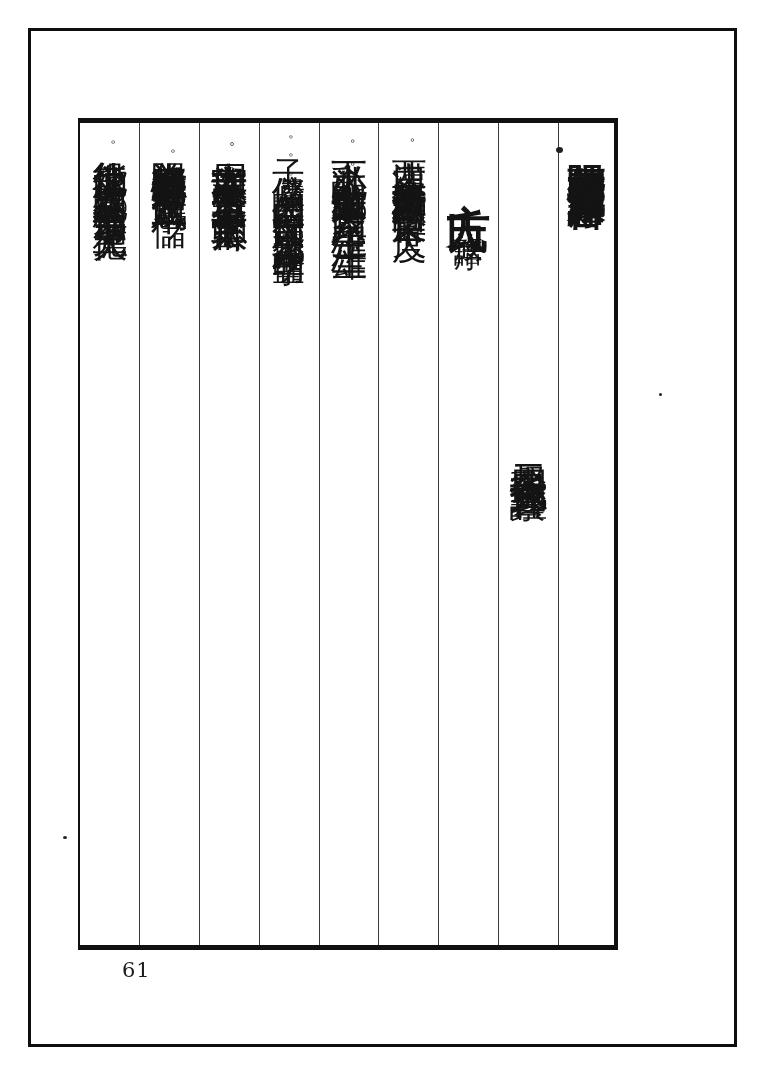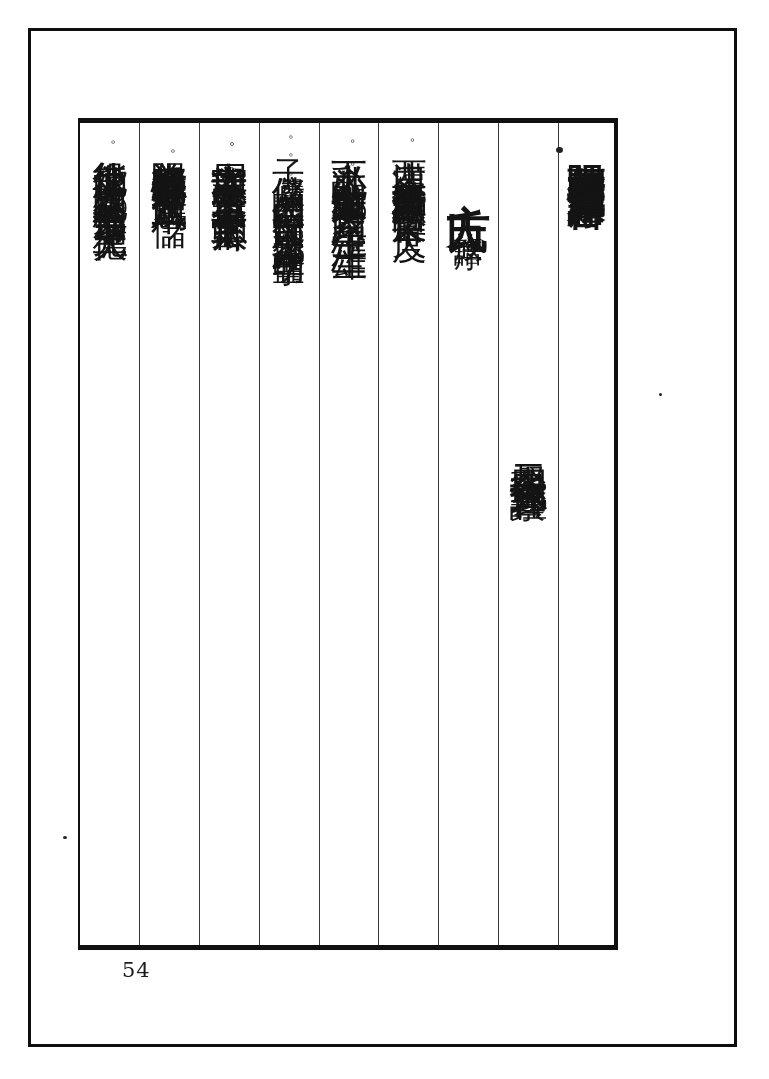--- a/index.html
+++ b/index.html
@@ -121,19 +121,19 @@
     <div class="col col-body fs36">
       <div class="vtext"><span>兼</span><span>洛</span><span>陽</span><span>令</span><span>封</span><span>黟</span><span>縣</span><span>侯</span><span>和</span><span>帝</span><span>時</span><span>卜</span><span>郊</span><span>忤</span><span class="punc">。</span><span>上</span><span>意</span><span>飲</span><span>鴆</span><span>而</span><span>卒</span><span class="punc">。</span><span>儲</span></div>
     </div>
 
     <div class="col col-body fs35">
       <div class="vtext"><span>能</span><span>役</span><span>使</span><span>鬼</span><span>神</span><span class="punc">。</span><span>故</span><span>鄉</span><span>人</span><span>立</span><span>廟</span><span>祀</span><span>之</span><span class="punc">。</span><span>稱</span><span>爲</span><span>仙</span><span>翁</span><span>云</span><span class="punc">。</span><span>至</span><span>元</span><span>大</span><span>德</span></div>
     </div>
 
   </div>
 
-  <div class="page-number">54</div>
+  <div class="page-number">61</div>
 
   <div class="speck speck-1"></div>
   <div class="speck speck-2"></div>
   <div class="speck speck-3"></div>
 
 </div>
 
 </body></html>

